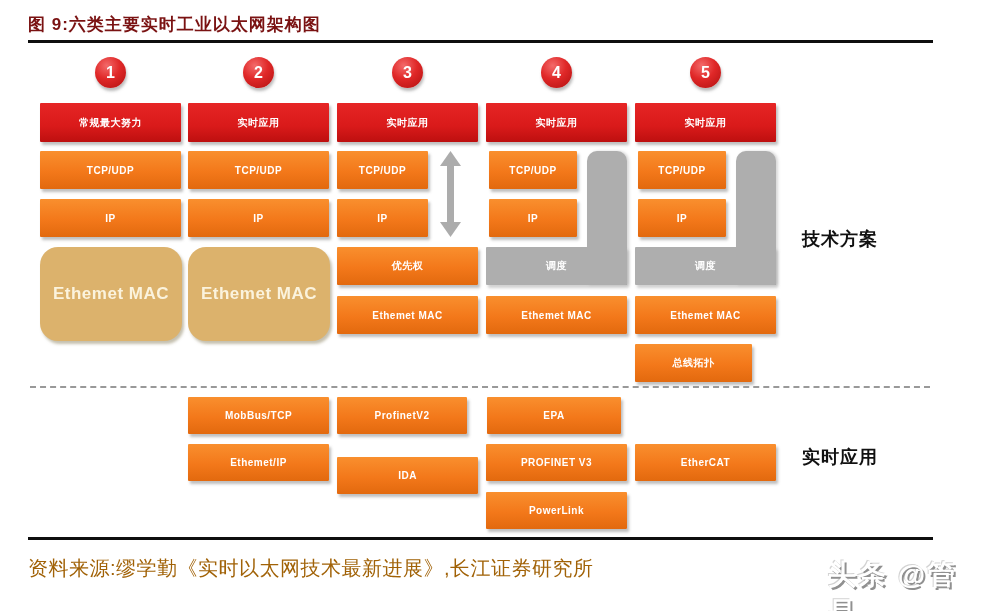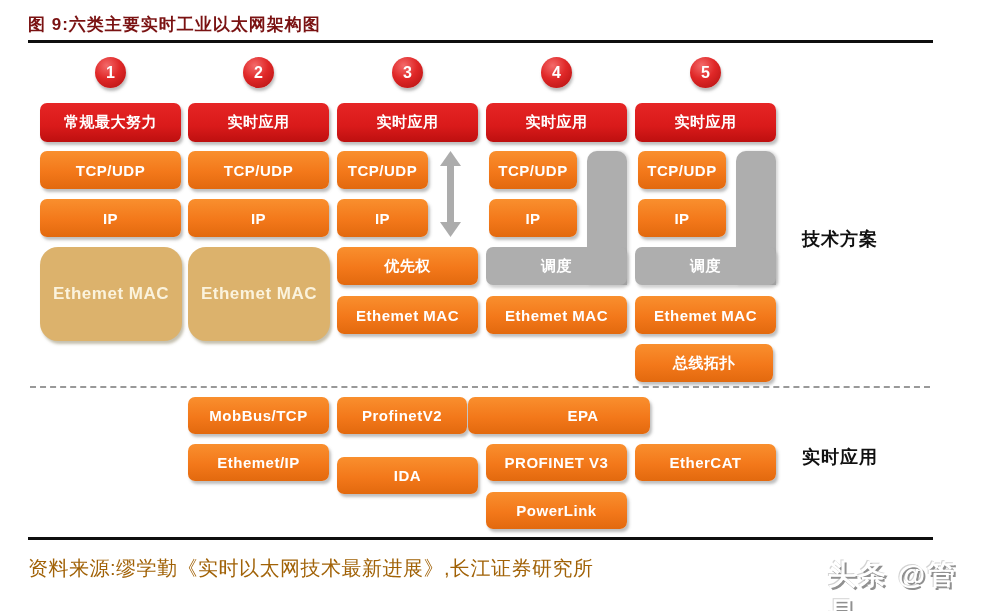--- a/index.html
+++ b/index.html
@@ -3,22 +3,22 @@
 <meta charset="utf-8">
 <style>
   html,body{margin:0;padding:0;background:#fff;font-family:"Liberation Sans","DejaVu Sans",sans-serif;}
   .canvas{position:relative;width:985px;height:611px;background:#fff;overflow:hidden;}
   .title{position:absolute;left:28px;top:13px;font-size:17px;font-weight:bold;color:var(--title-red,#7a1212);letter-spacing:1px;}
   .rule{position:absolute;height:3px;background:#0e0e0e;}
   .badge{position:absolute;top:57px;width:31px;height:31px;border-radius:50%;display:flex;align-items:center;justify-content:center;
          color:#fff;font-weight:bold;font-size:16px;
          background:radial-gradient(circle at 38% 28%,#f36a6a 0%,#e02828 45%,#b01010 100%);
          box-shadow:1px 3px 3px rgba(120,120,120,.5);}
-  .box{position:absolute;display:flex;align-items:center;justify-content:center;color:#fff;font-weight:bold;font-size:15px;
-       border-radius:7px;box-shadow:2px 3px 3px rgba(110,110,110,.45);letter-spacing:.5px;}
+  .box{position:absolute;display:flex;align-items:center;justify-content:center;color:#fff;font-weight:bold;font-size:10px;
+       border-radius:1px;box-shadow:2px 3px 3px rgba(110,110,110,.45);letter-spacing:.5px;}
   .red{background:linear-gradient(180deg,#e62525 0%,var(--accent-red,#d91a1a) 60%,#bd0f0f 100%);}
   .orange{background:linear-gradient(180deg,#f98f2e 0%,var(--accent-orange,#f3781a) 55%,#e2690e 100%);}
   .tan{background:var(--accent-tan,#dcb26c);border-radius:18px;color:#fbf3dd;font-size:17px;
        box-shadow:2px 3px 3px rgba(150,140,110,.55);}
   .grayblock{background:var(--accent-gray,#aeaeae);box-shadow:2px 3px 3px rgba(140,140,140,.4);}
   .grayv{position:absolute;background:var(--accent-gray,#aeaeae);border-radius:10px 10px 0 0;
          box-shadow:2px 0 3px rgba(140,140,140,.35);}
   .arrow-svg{position:absolute;}
   .dashed{position:absolute;border-top:2px dashed #999;}
   .sec-label{position:absolute;font-size:18px;font-weight:bold;color:#111;letter-spacing:1px;}
@@ -71,27 +71,27 @@
 
   <div class="box orange" style="left:337px;top:247px;width:141px;height:38px;">优先权</div>
 
   <div class="box tan" style="left:40px;top:247px;width:142px;height:94px;">Ethemet MAC</div>
   <div class="box tan" style="left:188px;top:247px;width:142px;height:94px;">Ethemet MAC</div>
 
   <div class="box orange" style="left:337px;top:296px;width:141px;height:38px;">Ethemet MAC</div>
   <div class="box orange" style="left:486px;top:296px;width:141px;height:38px;">Ethemet MAC</div>
   <div class="box orange" style="left:635px;top:296px;width:141px;height:38px;">Ethemet MAC</div>
 
-  <div class="box orange" style="left:635px;top:344px;width:138px;height:38px;">总线拓扑</div>
+  <div class="box orange" style="left:635px;top:344px;width:117px;height:38px;">总线拓扑</div>
 
   <div class="dashed" style="left:30px;top:386px;width:900px;"></div>
 
   <div class="box orange" style="left:188px;top:397px;width:141px;height:37px;">MobBus/TCP</div>
   <div class="box orange" style="left:337px;top:397px;width:130px;height:37px;">ProfinetV2</div>
-  <div class="box orange" style="left:468px;top:397px;width:134px;height:37px;padding-left:48px;">EPA</div>
+  <div class="box orange" style="left:487px;top:397px;width:134px;height:37px;">EPA</div>
 
   <div class="box orange" style="left:188px;top:444px;width:141px;height:37px;">Ethemet/IP</div>
   <div class="box orange" style="left:337px;top:444px;width:141px;height:37px;margin-top:13px;">IDA</div>
   <div class="box orange" style="left:486px;top:444px;width:141px;height:37px;">PROFINET V3</div>
   <div class="box orange" style="left:635px;top:444px;width:141px;height:37px;">EtherCAT</div>
 
   <div class="box orange" style="left:486px;top:492px;width:141px;height:37px;">PowerLink</div>
 
   <div class="sec-label" style="left:802px;top:227px;">技术方案</div>
   <div class="sec-label" style="left:802px;top:445px;">实时应用</div>

